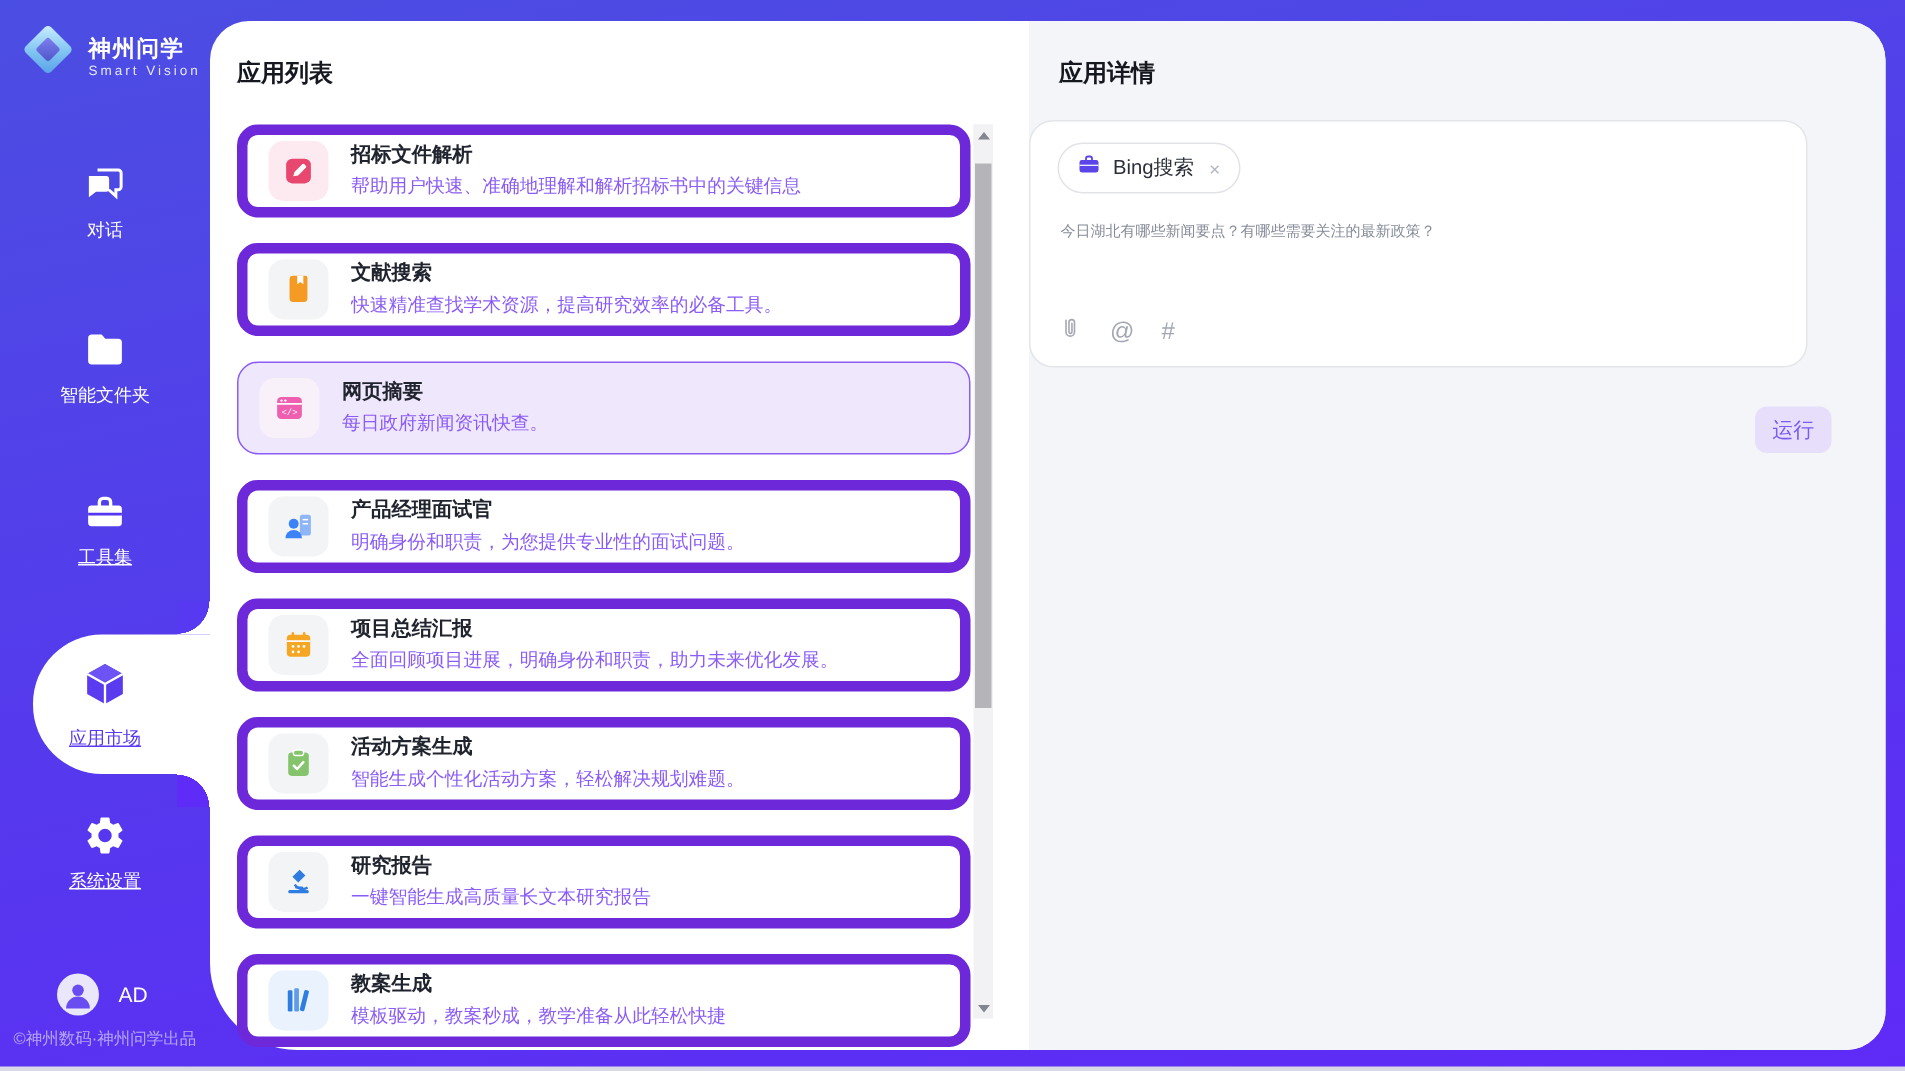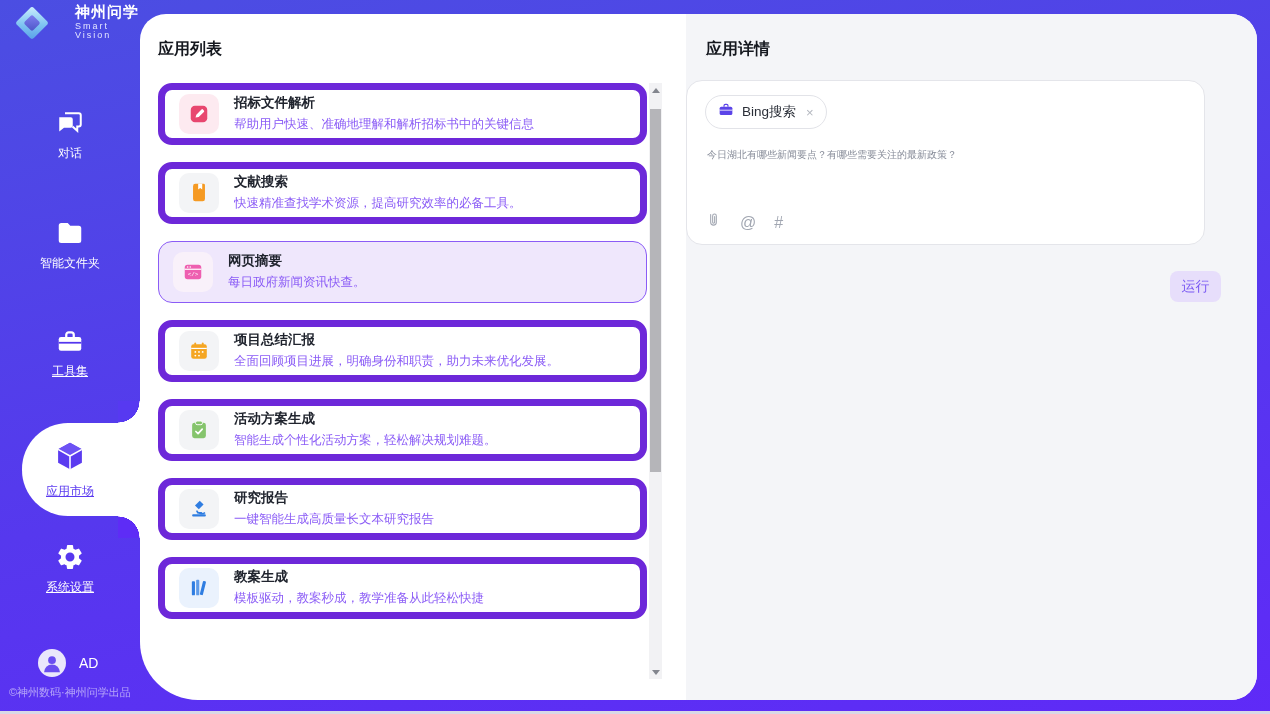--- a/index.html
+++ b/index.html
@@ -6,21 +6,21 @@
   #stage{
     position:relative;width:1270px;height:714px;overflow:hidden;
     background:linear-gradient(168deg,#4b4ee2 0%,#5638ee 55%,#5f2af7 100%);
     font-family:"Liberation Sans","DejaVu Sans",sans-serif;
     -webkit-font-smoothing:antialiased;
   }
   .bottom-strip{position:absolute;left:0;right:0;bottom:0;height:3px;background:#d8d8e6;}
 
   
   .sidebar{position:absolute;left:0;top:0;width:140px;height:711px;}
-  .logo{position:absolute;left:13px;top:4px;display:flex;align-items:flex-start;gap:24px;}
+  .logo{position:absolute;left:13px;top:14px;display:flex;align-items:flex-end;gap:8px;}
   .logo-diamond{width:38px;height:38px;position:relative;flex:0 0 auto;}
   .logo-diamond .d1{position:absolute;left:7px;top:7px;width:24px;height:24px;transform:rotate(45deg);
     background:linear-gradient(135deg,#cdeffd 0%,#7fc4f2 55%,#58a0e8 100%);border-radius:3px;}
   .logo-diamond .d2{position:absolute;left:13px;top:13px;width:12px;height:12px;transform:rotate(45deg);
     background:linear-gradient(135deg,#7f7ff0 0%,#4d55c8 100%);border-radius:2px;}
   .logo-text{line-height:1.05;}
   .logo-name{color:#fff;font-size:15px;font-weight:bold;letter-spacing:1px;}
   .logo-tag{color:#e4e6ff;font-size:9px;letter-spacing:2px;margin-top:2px;}
 
   .nav-item{position:absolute;left:0;width:140px;text-align:center;color:#fff;cursor:pointer;}
@@ -208,20 +208,35 @@
               <circle cx="9" cy="6.6" r=".85" fill="#fff"></circle>
             <text x="12" y="16.8" text-anchor="middle" font-size="6.5" fill="#fff" font-family="'Liberation Mono',monospace">&lt;/&gt;</text>
           </svg>
         </span>
         <span class="card-text">
           <span class="card-title" style="display:block">网页摘要</span>
           <span class="card-sub" style="display:block">每日政府新闻资讯快查。</span>
         </span>
       </div>
 
+      <div class="app-card">
+        <span class="tile" style="background: rgb(243, 244, 246); color: rgb(59, 130, 246);">
+          <svg viewBox="0 0 24 24" width="22" height="22">
+            <rect x="13" y="3.5" width="8" height="15" rx="1.6" fill="currentColor" opacity=".55"></rect>
+            <line x1="15" y1="7" x2="19" y2="7" stroke="#fff" stroke-width="1.1"></line>
+            <line x1="15" y1="10" x2="19" y2="10" stroke="#fff" stroke-width="1.1"></line>
+            <circle cx="8.5" cy="10" r="3.6" fill="currentColor"></circle>
+            <path d="M2.5 20.5a6 6 0 0 1 12 0z" fill="currentColor"></path>
+          </svg>
+        </span>
+        <span class="card-text">
+          <span class="card-title" style="display:block">产品经理面试官</span>
+          <span class="card-sub" style="display:block">明确身份和职责，为您提供专业性的面试问题。</span>
+        </span>
+      </div>
 
       <div class="app-card">
         <span class="tile" style="background: rgb(243, 244, 246); color: rgb(245, 166, 35);">
           <svg viewBox="0 0 24 24" width="22" height="22">
             <rect x="3.5" y="4.5" width="17" height="16" rx="2.6" fill="currentColor"></rect>
             <line x1="3.5" y1="9.2" x2="20.5" y2="9.2" stroke="#fff" stroke-width="1.3"></line>
             <rect x="7" y="2.6" width="1.8" height="3.6" rx=".9" fill="currentColor"></rect>
             <rect x="15.2" y="2.6" width="1.8" height="3.6" rx=".9" fill="currentColor"></rect>
             <circle cx="8" cy="13" r="1" fill="#fff"></circle>
               <circle cx="12" cy="13" r="1" fill="#fff"></circle>

